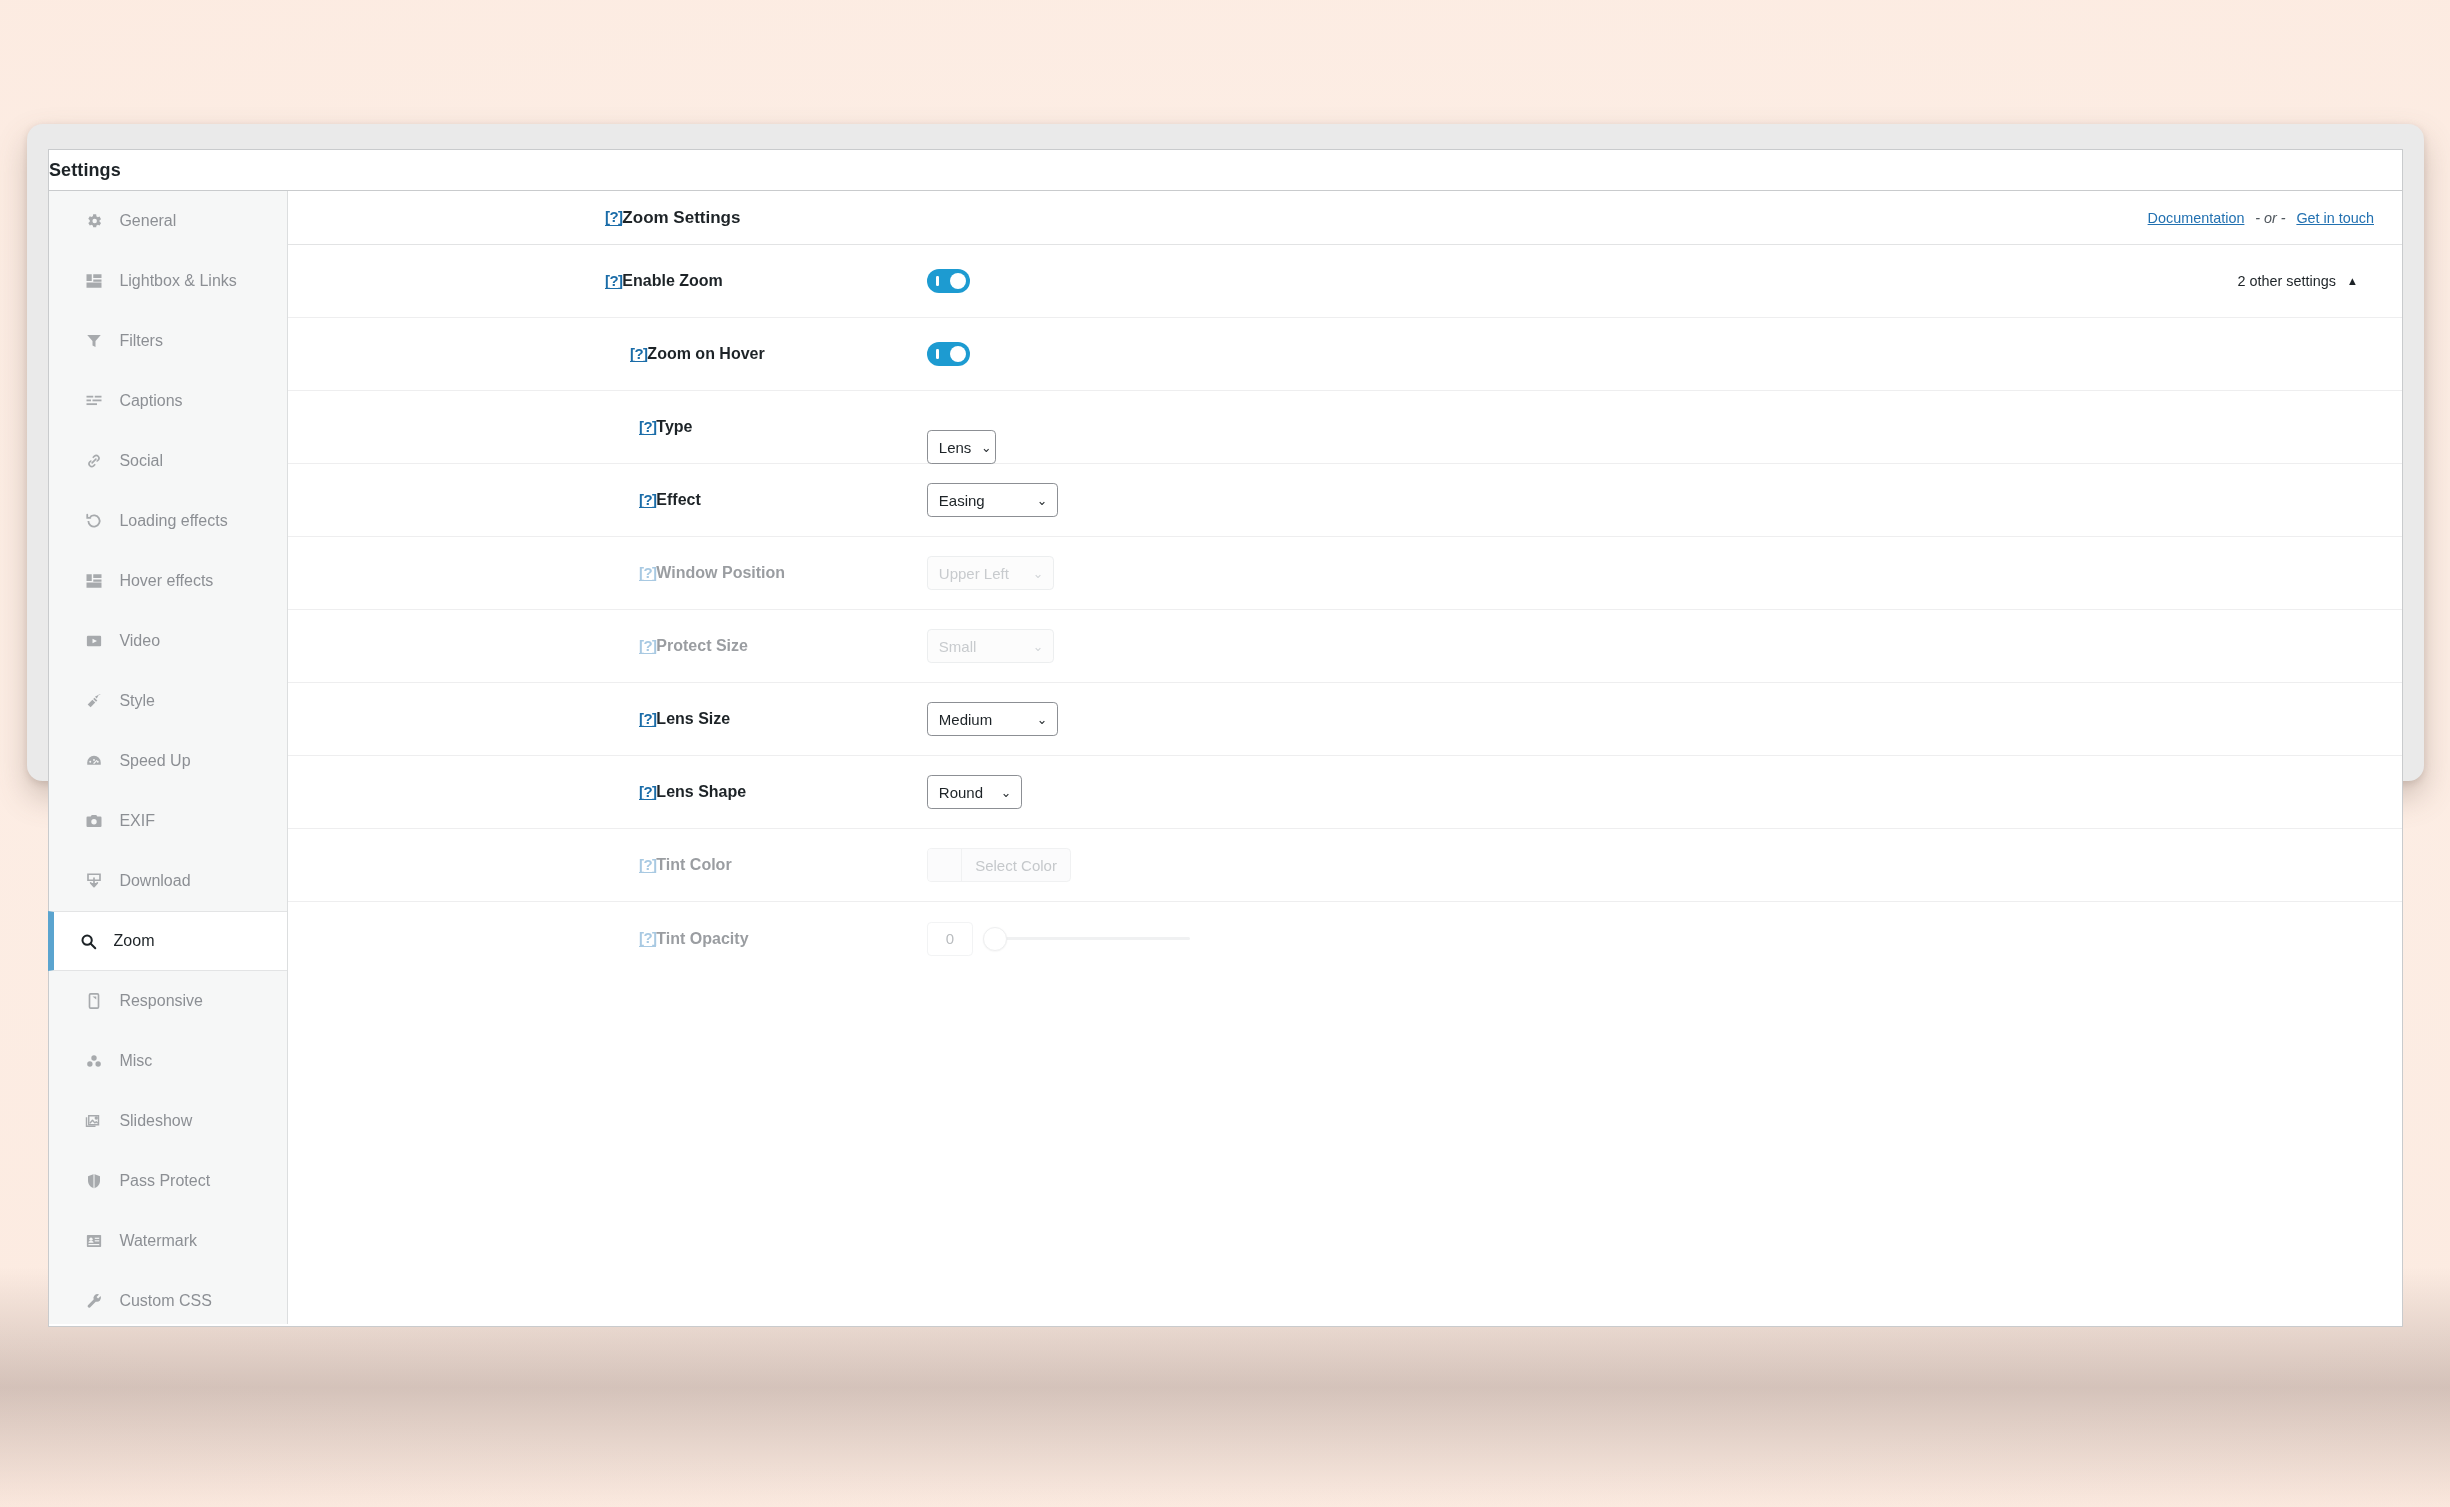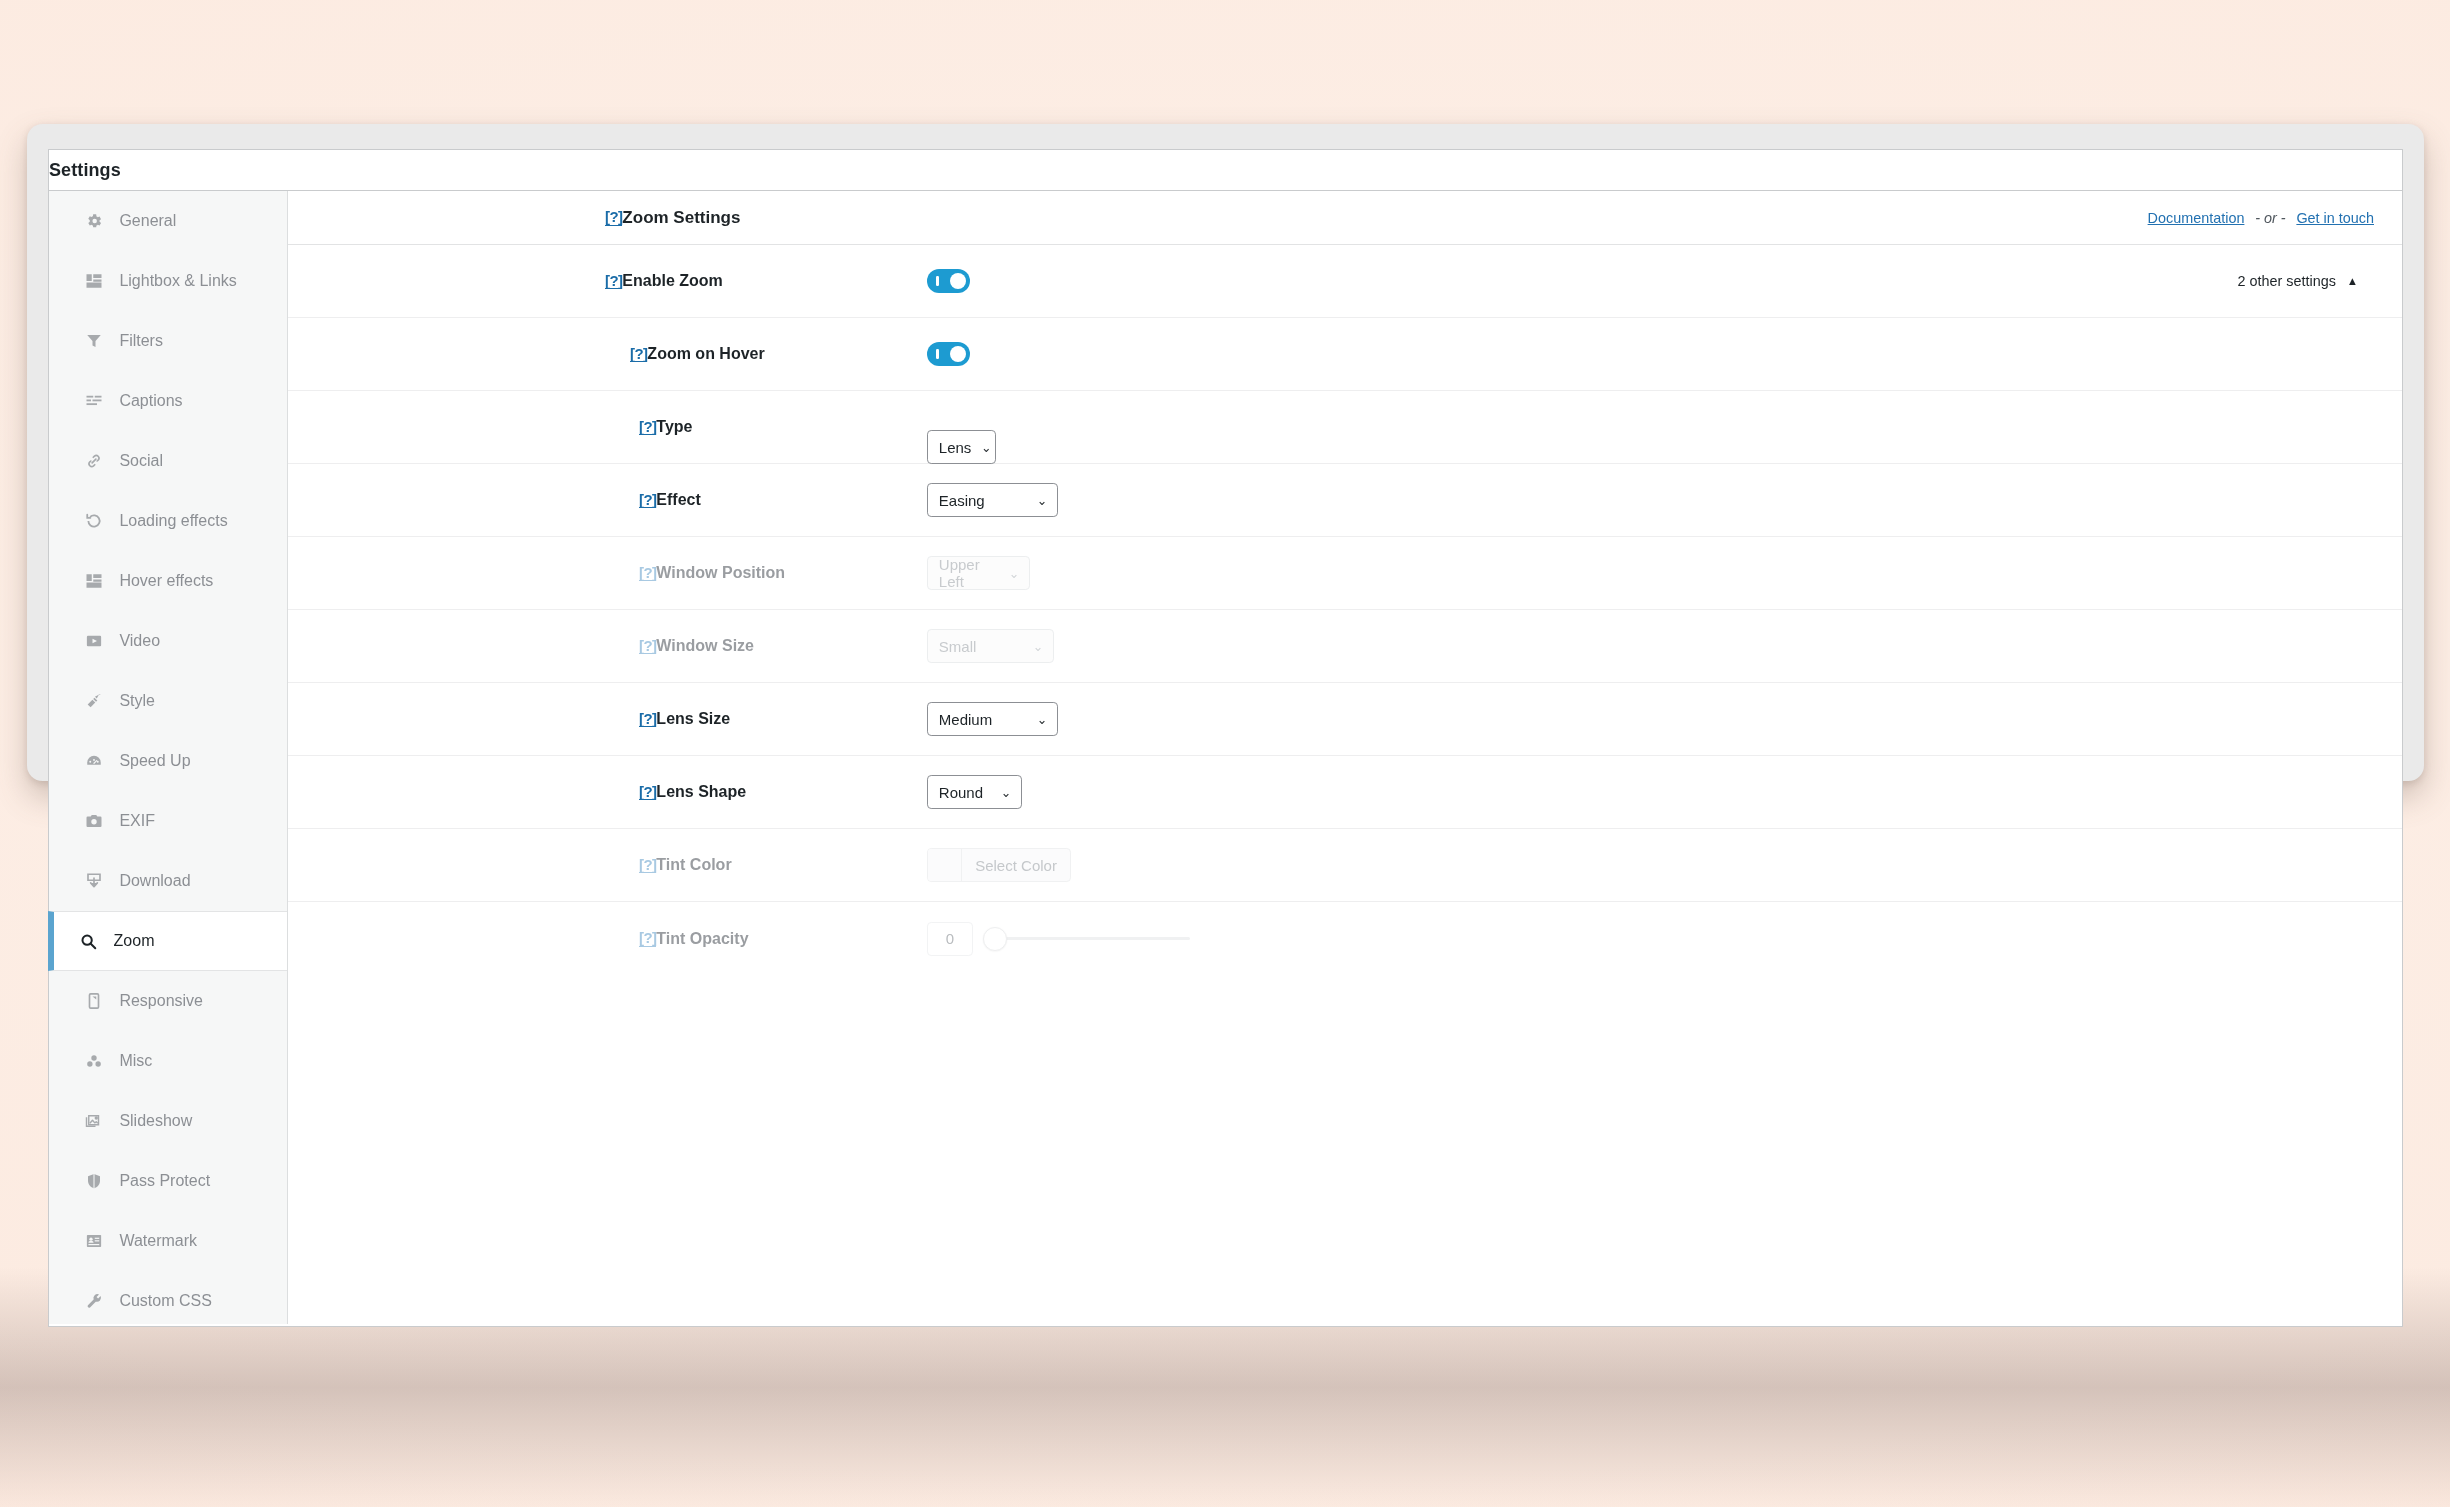--- a/index.html
+++ b/index.html
@@ -138,21 +138,21 @@
     height:34px; padding:0 9.6px 0 10.8px;
     border:1.2px solid #8c8f94; border-radius:4.2px;
     background:#fff; color:#1d2327; font-size:15px;
     cursor:pointer;
   }
   .sel .chev { margin-left:9.6px; font-size:12.6px; color:#1d2327; }
   .sel.w-lens   { width:69px;margin-top:40px; }
   .sel.w-easing { width:131px; }
   .sel.w-medium { width:131px; }
   .sel.w-round  { width:95px; }
-  .sel.w-upper  { width:103px; }
+  .sel.w-upper  { width:127px; }
   .sel.w-small  { width:127px; }
   .sel.disabled {
     border-color:#eceeef; color:#c8cbce; background:#fcfcfc; cursor:default;
   }
   .sel.disabled .chev { color:#d2d5d8; }
 
   
   .colorpick {
     display:inline-flex; align-items:stretch;
     height:34px; border:1.2px solid #f0f1f2; border-radius:4.2px; overflow:hidden;
@@ -509,21 +509,21 @@
           <div class="sel w-upper disabled">
             <span>Upper Left</span>
             <span class="chev">⌄</span>
           </div>
         </div>
       </div>
 
       <div class="row">
         <div class="lbl-wrap ind2">
           <span class="help dim">[?]</span>
-          <span class="lbl dim">Window Size</span>
+          <span class="lbl dim">Protect Size</span>
         </div>
         <div class="ctl">
           <div class="sel w-small disabled">
             <span>Small</span>
             <span class="chev">⌄</span>
           </div>
         </div>
       </div>
 
       <div class="row">

